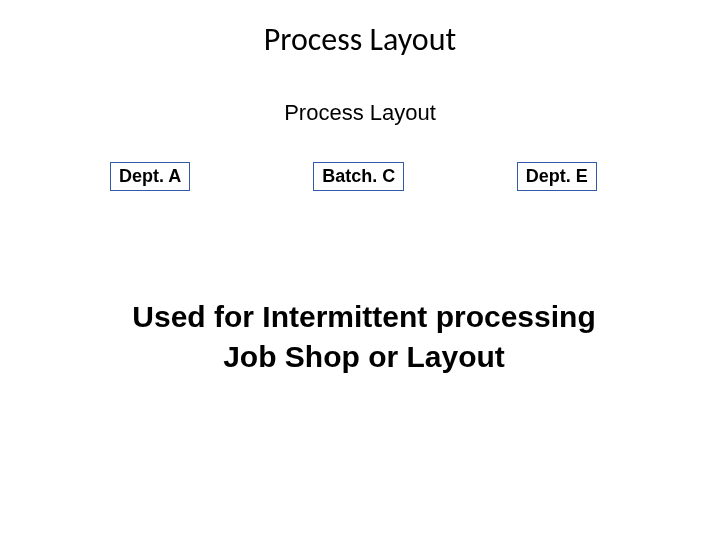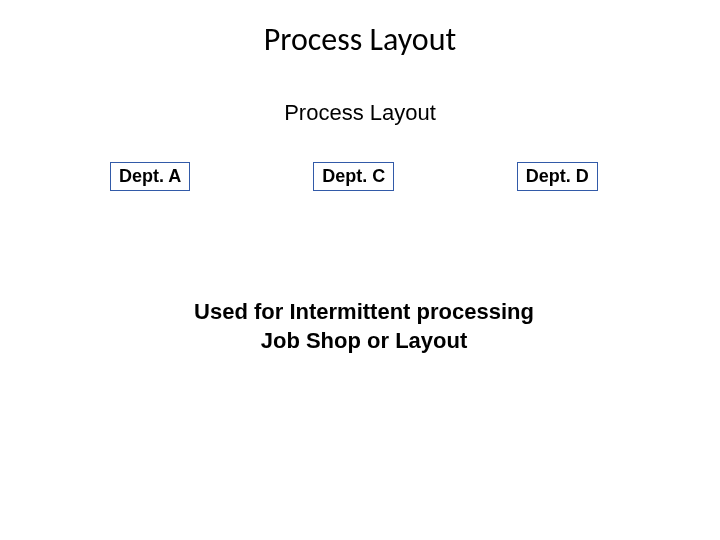--- a/index.html
+++ b/index.html
@@ -37,38 +37,38 @@
     }
     .dept {
       border: 1.5px solid #325aa8;
       padding: 3px 8px;
       font-size: 18px;
       font-weight: bold;
       white-space: nowrap;
       width: fit-content;
     }
     .caption {
-      font-size: 22px;
+      font-size: 30px;
       font-weight: bold;
       text-align: center;
       line-height: 1.35;
       margin-left: 8px;
     }
   </style>
 </head>
 <body>
 
 <h1 class="title">Process Layout</h1>
 
 <div class="subtitle">
   <span>Process Layout</span><br>
 </div>
 
 <div class="grid">
   <div class="dept">Dept. A</div>
-  <div class="dept">Dept. C</div>
-  <div class="dept">Dept. D</div>
+  <div class="dept">Batch. C</div>
+  <div class="dept">Dept. E</div>
 </div>
 
 <div class="caption">
   <span>Used for Intermittent processing</span><br>
   <span>Job Shop or Layout</span>
 </div>
 
 </body></html>

